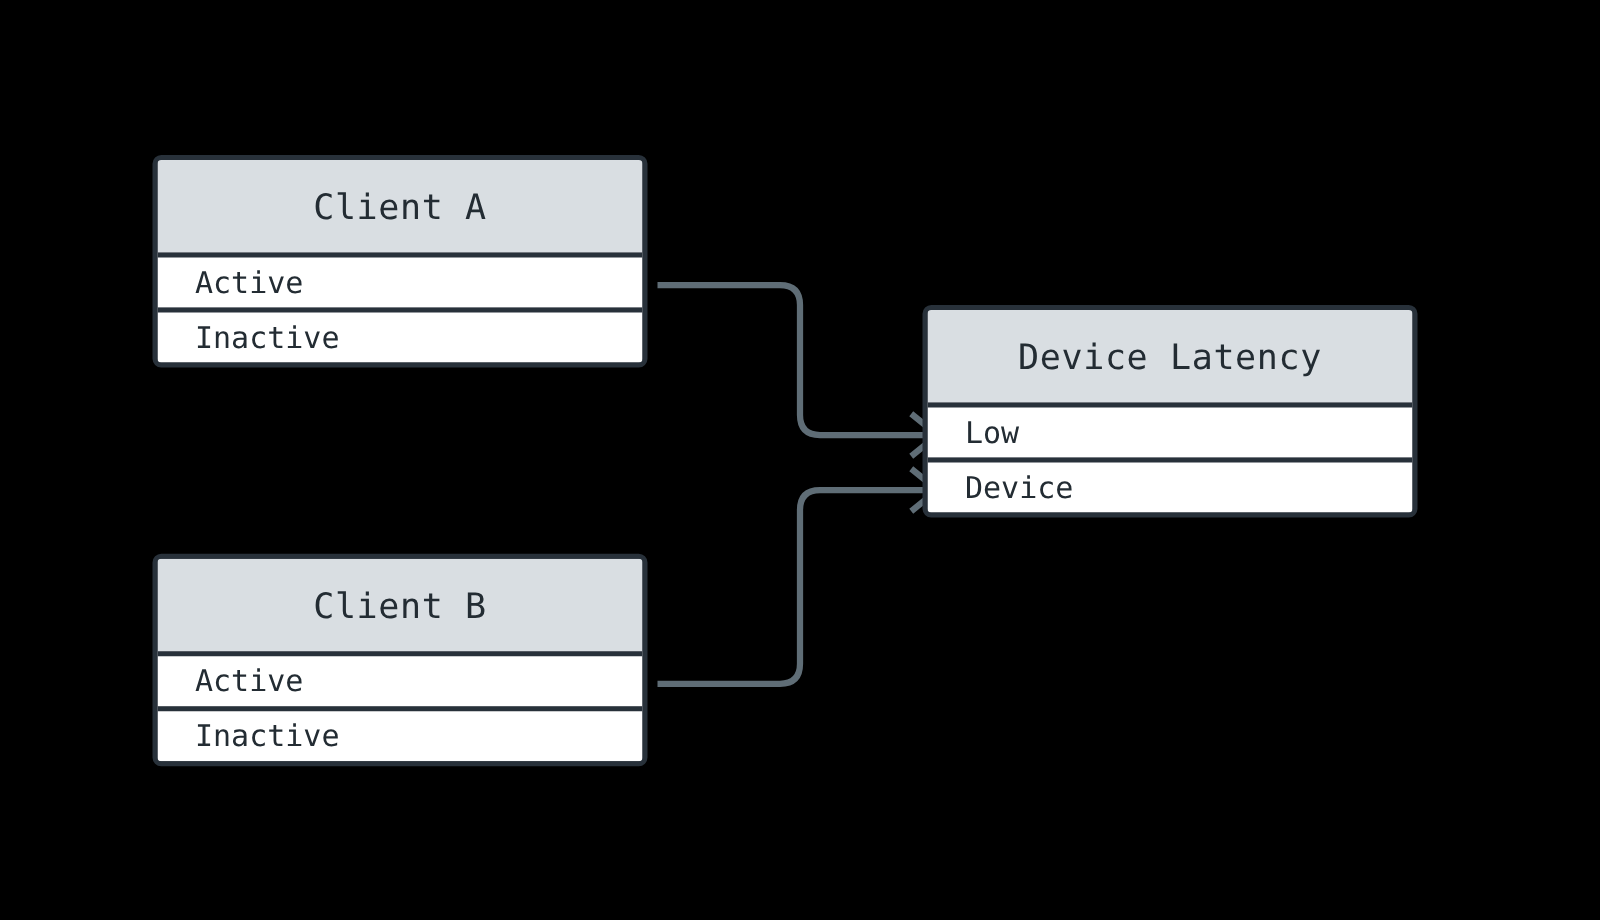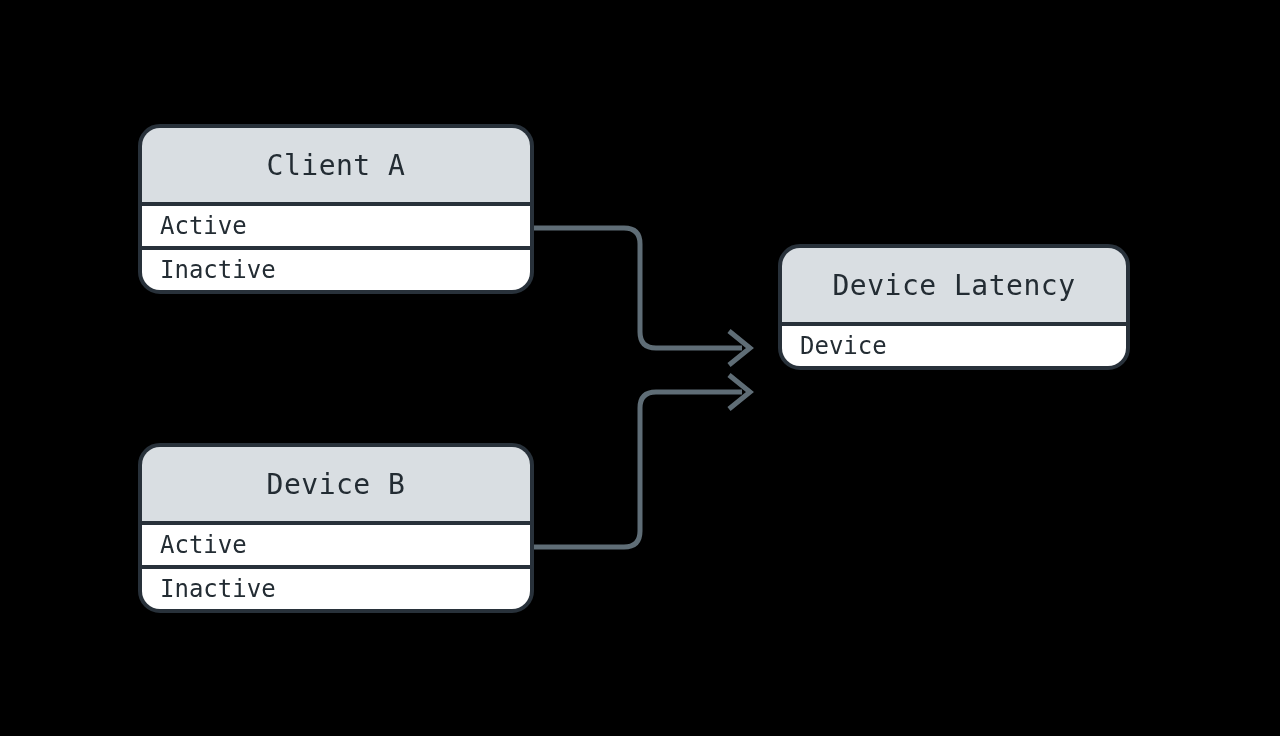--- a/index.html
+++ b/index.html
@@ -12,24 +12,23 @@
     width: 1280px;
     height: 736px;
     background: #000000;
     overflow: hidden;
     font-family: "DejaVu Sans Mono", monospace;
   }
   .er-table {
     position: absolute;
     box-sizing: border-box;
     border: 4px solid #28313a;
-    border-radius: 22px;
+    border-radius: 7px;
     background: #28313a;
     overflow: hidden;
-    margin-left: 16px;
   }
   .er-header {
     box-sizing: border-box;
     background: #d9dee2;
     color: #232c33;
     text-align: center;
     font-family: "DejaVu Sans Mono", monospace;
     display: flex;
     align-items: center;
     justify-content: center;
@@ -38,21 +37,21 @@
   .er-rows {
     display: block;
   }
   .er-row {
     box-sizing: border-box;
     background: #ffffff;
     color: #232c33;
     font-family: "DejaVu Sans Mono", monospace;
     display: flex;
     align-items: center;
-    padding-left: 18px;
+    padding-left: 30px;
     border-top: 4px solid #28313a;
   }
   
   .box-clients .er-header { height: 74px; font-size: 28px; }
   .box-clients .er-row    { height: 44px; font-size: 24px; }
   .box-latency .er-header { height: 74px; font-size: 28px; }
   .box-latency .er-row    { height: 44px; font-size: 24px; }
 
   #edges {
     position: absolute;
@@ -83,27 +82,28 @@
 
   <div class="er-table box-clients" style="left:122px; top:124px; width:396px;">
     <div class="er-header">Client A</div>
     <div class="er-rows">
       <div class="er-row">Active</div>
       <div class="er-row">Inactive</div>
     </div>
   </div>
 
   <div class="er-table box-clients" style="left:122px; top:443px; width:396px;">
-    <div class="er-header">Device B</div>
+    <div class="er-header">Client B</div>
     <div class="er-rows">
       <div class="er-row">Active</div>
       <div class="er-row">Inactive</div>
     </div>
   </div>
 
-  <div class="er-table box-latency" style="left:762px; top:244px; width:352px;">
+  <div class="er-table box-latency" style="left:738px; top:244px; width:396px;">
     <div class="er-header">Device Latency</div>
     <div class="er-rows">
+      <div class="er-row">Low</div>
       <div class="er-row">Device</div>
     </div>
   </div>
 
 </div>
 
 </body></html>

